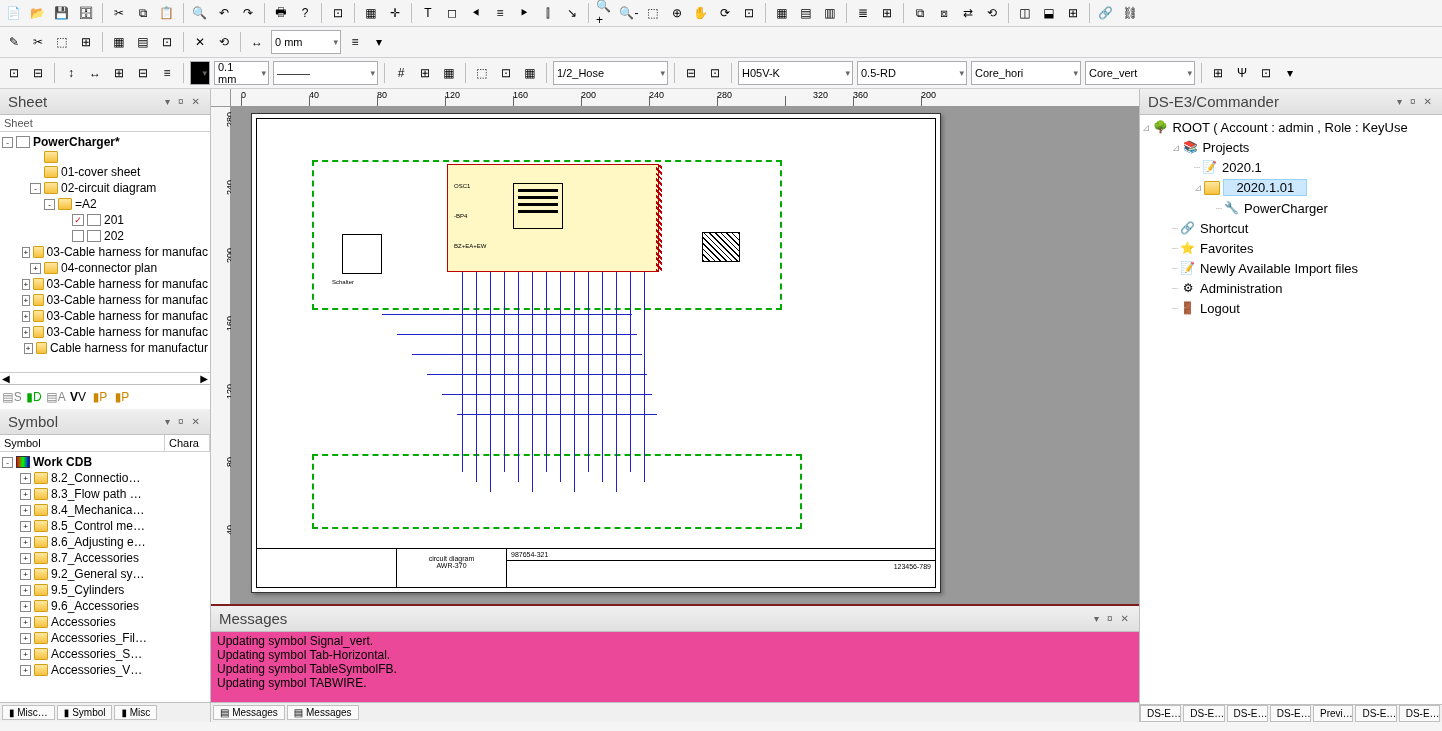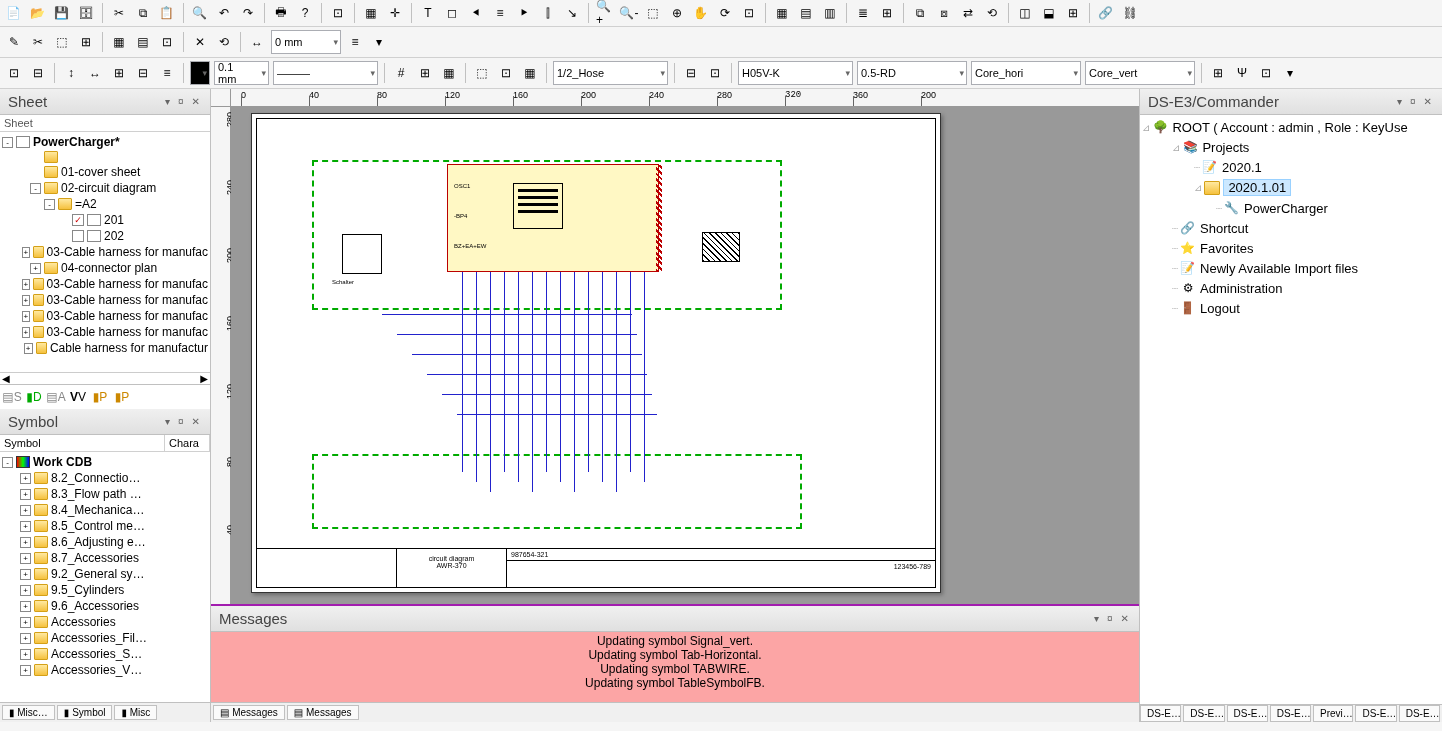--- a/index.html
+++ b/index.html
@@ -54,27 +54,27 @@
 .ruler-tick { position: absolute; border-left: 1px solid #666; height: 6px; bottom: 0; }
 .ruler-tick.major { height: 10px; }
 .ruler-label { position: absolute; font-size: 9px; bottom: 6px; }
 .canvas-wrap { flex: 1; display: flex; overflow: hidden; }
 .ruler-v { width: 20px; background: #f5f5f5; border-right: 1px solid #999; position: relative; }
 .ruler-v .ruler-label { transform: rotate(-90deg); transform-origin: left top; left: 14px; }
 .canvas { flex: 1; background: #999; position: relative; overflow: hidden; }
 .sheet-page { position: absolute; background: white; box-shadow: 2px 2px 4px rgba(0,0,0,.3); border: 1px solid #333; }
 
 
-.messages-panel { background: #fca5a5; border-top: 2px solid #a21caf; text-align: center; }
+.messages-panel { background: #ec4899; border-top: 2px solid #7f1d1d; }
 .messages-body { font-family: 'Courier New', monospace; font-size: 12px; padding: 2px 6px; height: 70px; overflow: hidden; }
 .msg-line { white-space: pre; }
 
 
 .cmdr-row { display: flex; align-items: center; padding: 2px 0; cursor: pointer; white-space: nowrap; font-size: 13px; }
-.cmdr-row.selected .cmdr-text { background: #cce8ff; border: 1px solid #99d1ff; padding: 0 4px; }
+.cmdr-row.selected .cmdr-text { background: #cce8ff; border: 1px solid #99d1ff; padding: 0 12px; }
 .cmdr-icon { width: 16px; height: 16px; margin-right: 4px; display: inline-flex; align-items:center; justify-content:center; font-size: 12px; }
 .dotted-guide { color: #aaa; font-size: 10px; margin-right: 2px; }
 
 
 .bottom-tabs { display: flex; border-top: 1px solid #c0c0c0; background: #f0f0f0; align-items: flex-end; }
 .bottom-tab { border: 1px solid #c0c0c0; padding: 2px 6px; font-size: 10px; background: #fafafa; margin-right: 2px; cursor: pointer; white-space: nowrap; overflow: hidden; }
 
 
 .schem-component { position: absolute; background: #fff8c4; border: 1px solid #b00; }
 .dashed-box { position: absolute; border: 2px dashed #0a0; }
@@ -434,21 +434,21 @@
             <span class="ruler-label" style="left: 214px;">120</span>
             <span class="ruler-tick major" style="left: 214px;"></span>
             <span class="ruler-label" style="left: 282px;">160</span>
             <span class="ruler-tick major" style="left: 282px;"></span>
             <span class="ruler-label" style="left: 350px;">200</span>
             <span class="ruler-tick major" style="left: 350px;"></span>
             <span class="ruler-label" style="left: 418px;">240</span>
             <span class="ruler-tick major" style="left: 418px;"></span>
             <span class="ruler-label" style="left: 486px;">280</span>
             <span class="ruler-tick major" style="left: 486px;"></span>
-            <span class="ruler-label" style="left: 554px; font-family: Liberation Mono, monospace;">320</span>
+            <span class="ruler-label" style="left: 582px;">320</span>
             <span class="ruler-tick major" style="left: 554px;"></span>
             <span class="ruler-label" style="left: 622px;">360</span>
             <span class="ruler-tick major" style="left: 622px;"></span>
             <span class="ruler-label" style="left: 690px;">200</span>
             <span class="ruler-tick major" style="left: 690px;"></span>
           </div>
       </div>
       <div class="canvas-wrap">
         <div class="ruler-v" id="ruler-v">
             <span class="ruler-label" style="top: 20px;">280</span>
@@ -531,22 +531,22 @@
         <span class="panel-title">Messages</span>
         <span class="panel-controls">
           <span class="panel-ctrl">▾</span>
           <span class="panel-ctrl">¤</span>
           <span class="panel-ctrl">✕</span>
         </span>
       </div>
       <div class="messages-body" id="msg-body">
           <div class="msg-line">Updating symbol Signal_vert.</div>
           <div class="msg-line">Updating symbol Tab-Horizontal.</div>
+          <div class="msg-line">Updating symbol TableSymbolFB.</div>
           <div class="msg-line">Updating symbol TABWIRE.</div>
-          <div class="msg-line">Updating symbol TableSymbolFB.</div>
         </div>
       <div class="mini-tabs" id="msg-tabs">
           <div class="mini-tab">▤ Messages</div>
           <div class="mini-tab">▤ Messages</div>
         </div>
     </div>
   </div>
 
   <div class="right-panel">
     <div class="panel-header">

